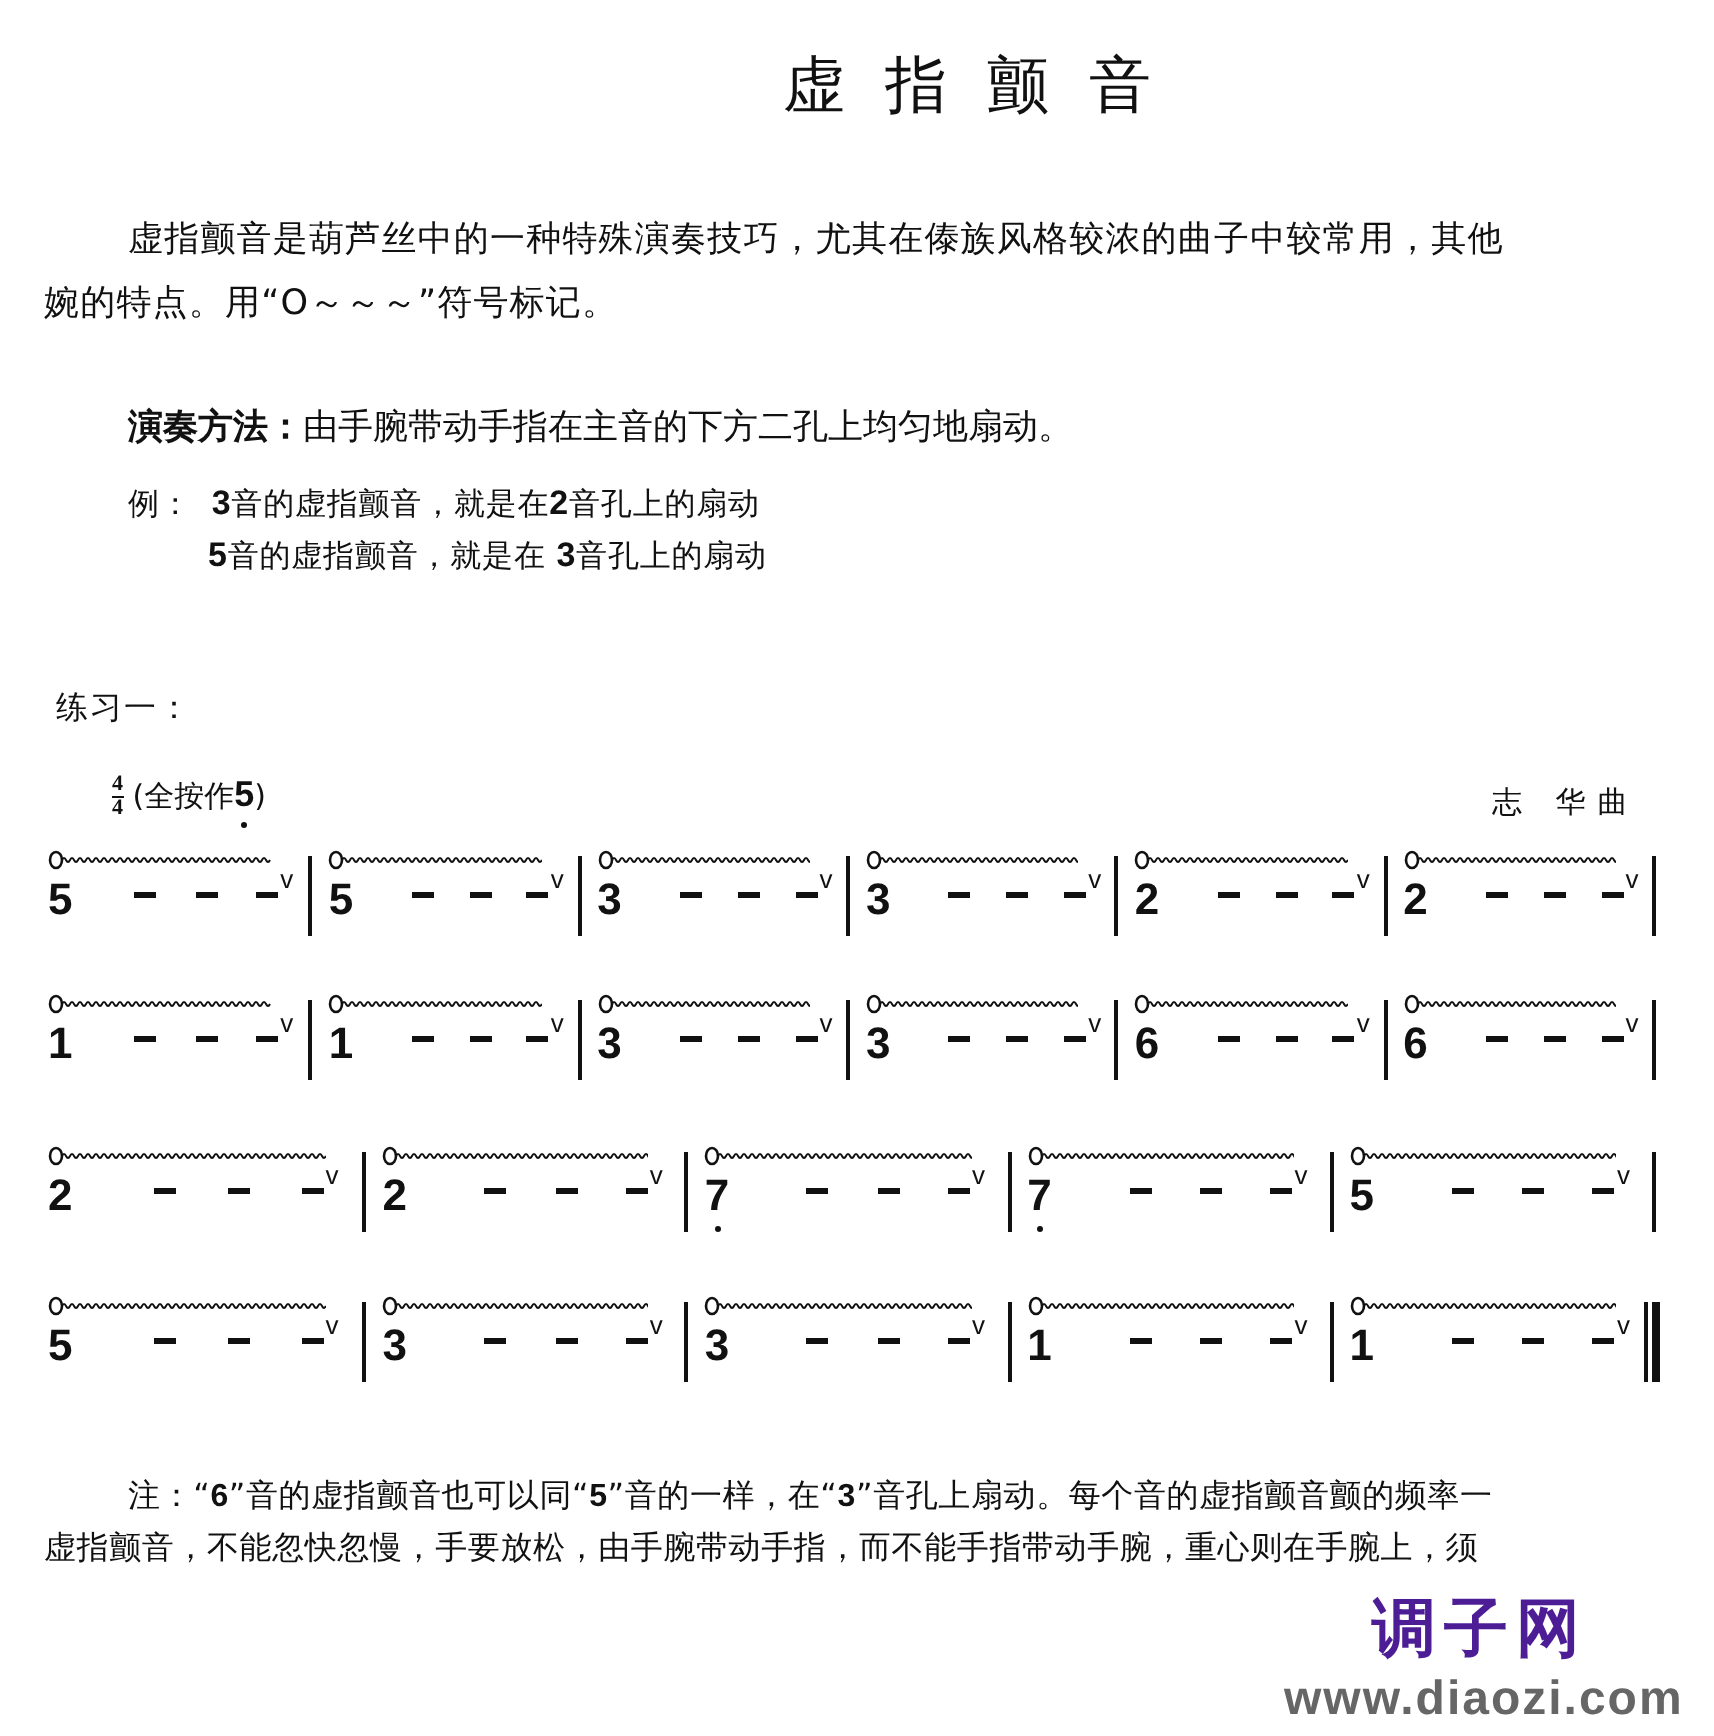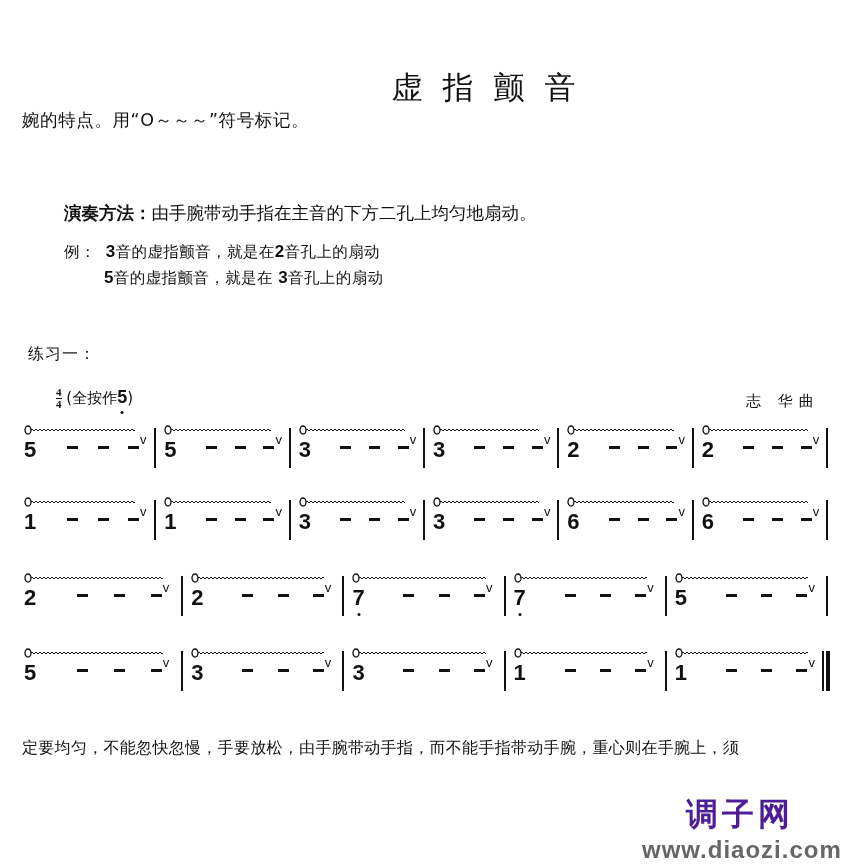--- a/index.html
+++ b/index.html
@@ -1,20 +1,20 @@
 <!DOCTYPE html>
 <html><head>
 <meta charset="utf-8">
 <style>
   html, body { margin:0; padding:0; background:#ffffff; }
   body { width:857px; height:868px; position:relative; overflow:hidden;
          font-family:"DejaVu Sans","Liberation Sans",sans-serif; color:#111; }
   .abs { position:absolute; }
   .title { left:0; width:857px; top:22px; text-align:center; font-size:31px; letter-spacing:20px;
-           padding-left:130px; box-sizing:border-box; font-weight:400;margin-top:45px; }
+           padding-left:130px; box-sizing:border-box; font-weight:400; }
   .para { font-size:17.5px; line-height:32px; letter-spacing:0.6px; }
   .p1 { left:22px; top:104px; width:810px; }
   .p1 .indent { padding-left:42px; }
   .method { left:64px; top:201px; font-size:17.5px;text-align:right; }
   .method b { font-weight:700; }
   .ex { font-size:15.5px; letter-spacing:0.4px; }
   .ex1 { left:64px; top:242px; }
   .ex2 { left:104px; top:268px; }
   .ex b { font-weight:700; font-family:"Liberation Sans",sans-serif; font-size:17px; }
   .ex-label { font-weight:400; }
@@ -42,20 +42,21 @@
   .note-text b { font-family:"Liberation Sans",sans-serif; font-weight:700; }
   .wm1 { left:686px; top:793px; font-size:32px; font-weight:700; color:#4c1d95; letter-spacing:4px; }
   .wm2 { left:642px; top:836px; font-size:24px; font-weight:700; color:#666; letter-spacing:1px; font-family:"Liberation Sans",sans-serif; }
 </style>
 </head>
 <body>
 
 <div class="abs title">虚指颤音</div>
 
 <div class="abs para p1">
+  <div class="indent">虚指颤音是葫芦丝中的一种特殊演奏技巧，尤其在傣族风格较浓的曲子中较常用，其他</div>
   <div>婉的特点。用“O～～～”符号标记。</div>
 </div>
 
 <div class="abs method">
   <b>演奏方法：</b><span>由手腕带动手指在主音的下方二孔上均匀地扇动。</span>
 </div>
 
 <div class="abs ex ex1">
   <span class="ex-label">例：</span><span class="ex-dd"></span><b>3</b><span>音的虚指颤音，就是在</span><b>2</b><span>音孔上的扇动</span>
 </div>
@@ -348,17 +349,18 @@
         <span class="breath" style="left: 135.648px;">v</span>
       </div>
       <div class="finalbar" style="left: 800px;">
         <span class="thin"></span>
         <span class="thick"></span>
       </div>
     </div>
   </div>
 
 <div class="abs note-text">
-  <div>定要均匀，不能忽快忽慢，手要放松，由手腕带动手指，而不能手指带动手腕，重心则在手腕上，须</div>
+  <div class="indent"><span>注：</span><span>“</span><b>6</b><span>”</span><span>音的虚指颤音也可以同“</span><b>5</b><span>”音的一样，在“</span><b>3</b><span>”音孔上扇动。每个音的虚指颤音颤的频率一</span></div>
+  <div>虚指颤音，不能忽快忽慢，手要放松，由手腕带动手指，而不能手指带动手腕，重心则在手腕上，须</div>
 </div>
 
 <div class="abs wm1">调子网</div>
 <div class="abs wm2">www.diaozi.com</div>
 
 </body></html>

